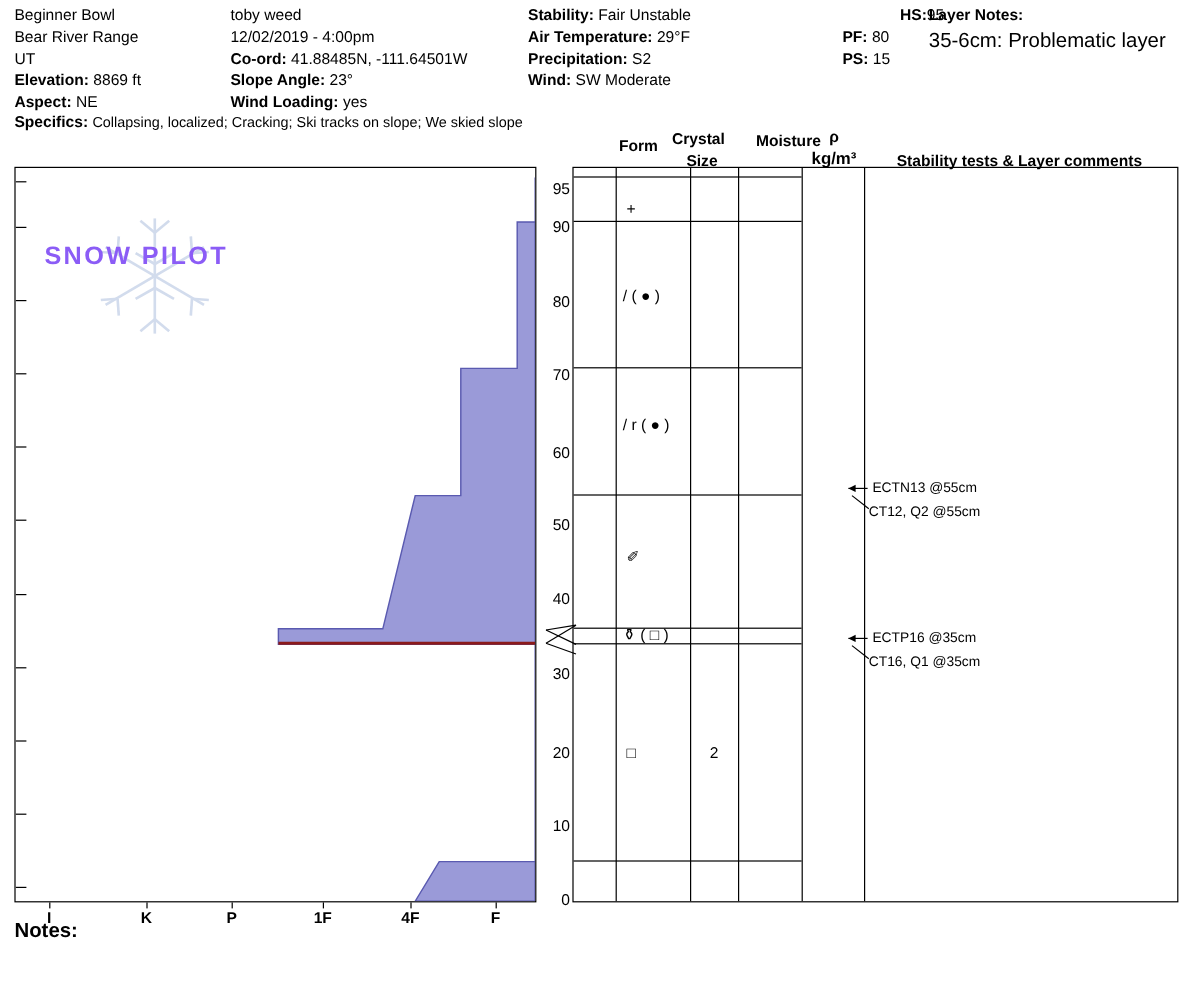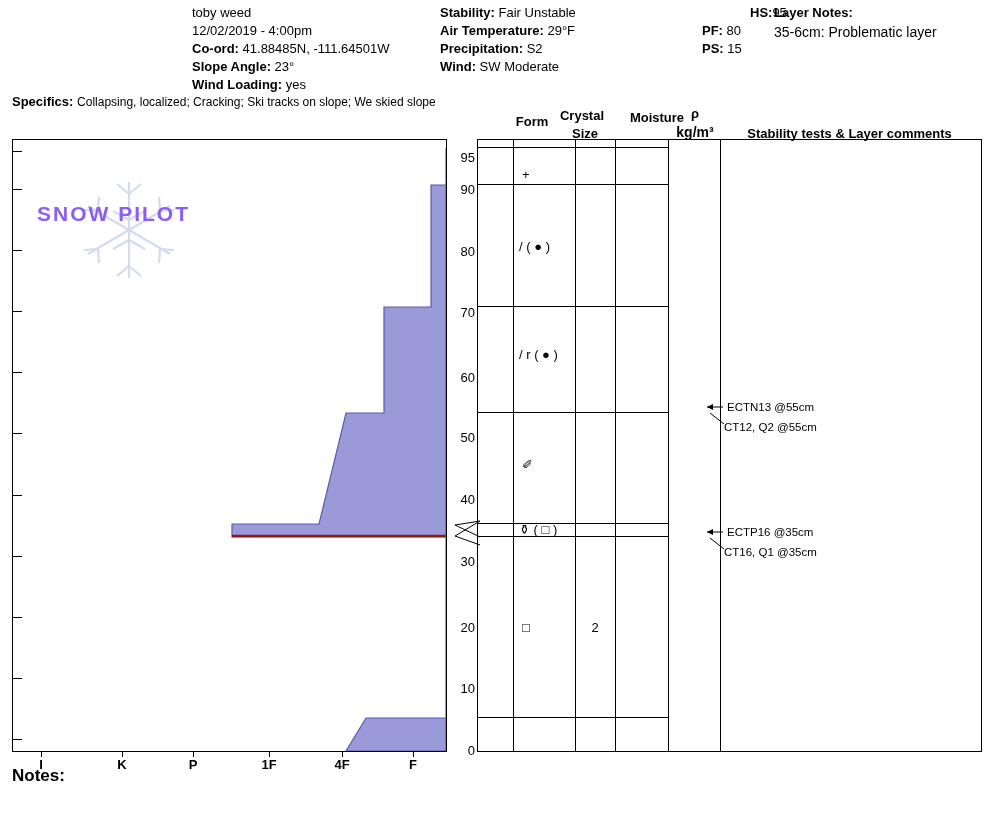--- a/index.html
+++ b/index.html
@@ -44,21 +44,21 @@
     position: absolute;
     left: 12px;
     top: 94px;
     font-size: 13px;
     white-space: nowrap;
   }
   .specifics .sp-val {
     font-size: 12px;
   }
   .layer-note-text {
-    font-size: 14px;
+    font-size: 17px;
   }
 
   
   .plot {
     position: absolute;
     left: 12px;
     top: 139px;
     width: 435px;
     height: 613px;
     border: 1px solid #000;
@@ -216,20 +216,27 @@
     left: 0;
     top: 0;
     pointer-events: none;
   }
 </style>
 </head>
 <body>
 
 <div class="hdr">
 
+  <div class="hdr-col col1">
+    <div class="hdr-row"><span>Beginner Bowl</span></div>
+    <div class="hdr-row"><span>Bear River Range</span></div>
+    <div class="hdr-row"><span>UT</span></div>
+    <div class="hdr-row"><span class="lbl">Elevation:</span> <span>8869 ft</span></div>
+    <div class="hdr-row"><span class="lbl">Aspect:</span> <span>NE</span></div>
+  </div>
 
   <div class="hdr-col col2">
     <div class="hdr-row"><span>toby weed</span></div>
     <div class="hdr-row"><span>12/02/2019 - 4:00pm</span></div>
     <div class="hdr-row"><span class="lbl">Co-ord:</span> <span>41.88485N, -111.64501W</span></div>
     <div class="hdr-row"><span class="lbl">Slope Angle:</span> <span>23°</span></div>
     <div class="hdr-row"><span class="lbl">Wind Loading:</span> <span>yes</span></div>
   </div>
 
   <div class="hdr-col col3">

